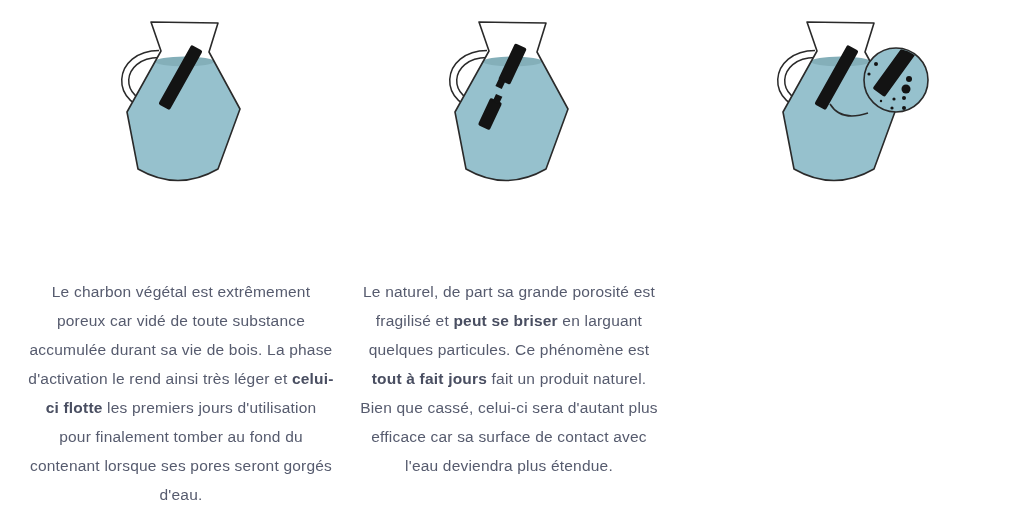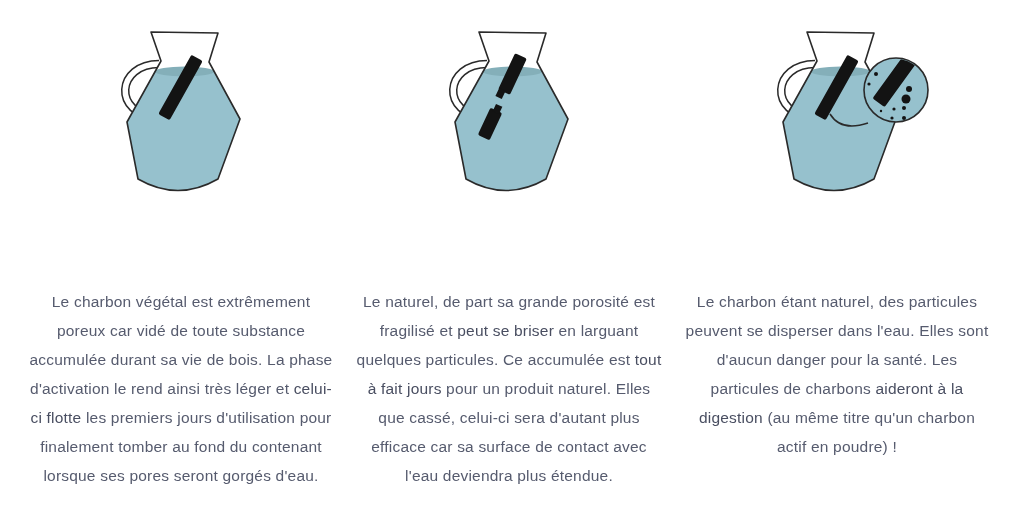--- a/index.html
+++ b/index.html
@@ -8,40 +8,40 @@
   }
   *{margin:0;padding:0;box-sizing:border-box;}
   html,body{background:var(--background);}
   body{
     width:1018px;height:526px;overflow:hidden;
     font-family:"Liberation Sans","DejaVu Sans",sans-serif;
   }
   .section{
     width:1018px;height:526px;
     display:flex;justify-content:space-between;
-    padding:10px 26px;
+    padding:0 26px;
   }
   .column{
     width:310px;
     display:flex;flex-direction:column;align-items:center;
   }
   .illustration{
     display:block;margin-top:6px;flex:0 0 auto;
   }
   .col-3 .illustration{transform:translateX(12px);}
   .paragraph{
     margin-top:76px;
     width:306px;
     text-align:center;
     font-size:15.5px;
     line-height:29px;
     letter-spacing:.2px;
     color:var(--text);
   }
-  .paragraph b{color:var(--textBold);font-weight:400;}
+  .paragraph b{color:var(--textBold);font-weight:700;}
   svg .handle-stroke{stroke:var(--outline);}
   svg .handle-fill{stroke:#ffffff;}
 </style>
 </head>
 <body>
 
 <svg width="0" height="0" style="position:absolute" aria-hidden="true">
   <defs>
     <path id="jug-body" d="M40,16 L107,17 L98,46 L129,103 L107,163 Q67,186 27,163 L16,106 L50,45 Z"></path>
     <path id="jug-water" d="M44,55 L16,106 L27,163 Q67,186 107,163 L129,103 L103,55 Z"></path>
@@ -77,21 +77,21 @@
       <g>
         <use href="#jug"></use>
       </g>
       <g fill="var(--charcoal)">
         <rect x="67" y="38" width="13" height="40" rx="2" transform="rotate(25 73.5 58)"></rect>
         <rect x="58" y="73" width="7" height="9" transform="rotate(25 61.5 77.5)"></rect>
         <rect x="44.5" y="93" width="13" height="30" rx="2" transform="rotate(25 51 108)"></rect>
         <rect x="55" y="89" width="7" height="8" transform="rotate(25 58.5 93)"></rect>
       </g>
     </svg>
-    <p class="paragraph"><span>Le naturel, de part sa grande porosité est fragilisé et </span><b>peut se briser</b><span> en larguant quelques particules. Ce accumulée est </span><b>tout à fait jours</b><span> pour un produit naturel. Elles que cassé, celui-ci sera d'autant plus efficace car sa surface de contact avec l'eau deviendra plus étendue.</span></p>
+    <p class="paragraph"><span>Le naturel, de part sa grande porosité est fragilisé et </span><b>peut se briser</b><span> en larguant quelques particules. Ce phénomène est </span><b>tout à fait jours</b><span> fait un produit naturel. Bien que cassé, celui-ci sera d'autant plus efficace car sa surface de contact avec l'eau deviendra plus étendue.</span></p>
   </div>
 
   <div class="column col-3">
     <svg class="illustration" width="165" height="195" viewBox="0 0 165 195">
       <g>
         <use href="#jug"></use>
       </g>
       <rect x="63" y="37.5" width="13" height="68" rx="2" fill="var(--charcoal)" transform="rotate(29.2 69.5 71.5)"></rect>
       <path d="M63,98 Q74,116 101,107" fill="none" stroke="var(--outline)" stroke-width="1.5"></path>
       <g>
@@ -105,16 +105,15 @@
           <circle cx="142" cy="73" r="3"></circle>
           <circle cx="139" cy="83" r="4.5"></circle>
           <circle cx="114" cy="95" r="1.2"></circle>
           <circle cx="127" cy="93" r="1.6"></circle>
           <circle cx="137" cy="92" r="2"></circle>
           <circle cx="125" cy="102" r="1.6"></circle>
           <circle cx="137" cy="102" r="2"></circle>
         </g>
       </g>
     </svg>
-    <p class="paragraph"><span>Le charbon étant naturel, des particules peuvent se disperser dans l'eau. Elles sont d'aucun danger pour la santé. Les particules de charbons </span><b>aideront à la digestion</b><span> (au même titre qu'un charbon actif en poudre) !</span></p>
   </div>
 
 </div>
 
 </body></html>

